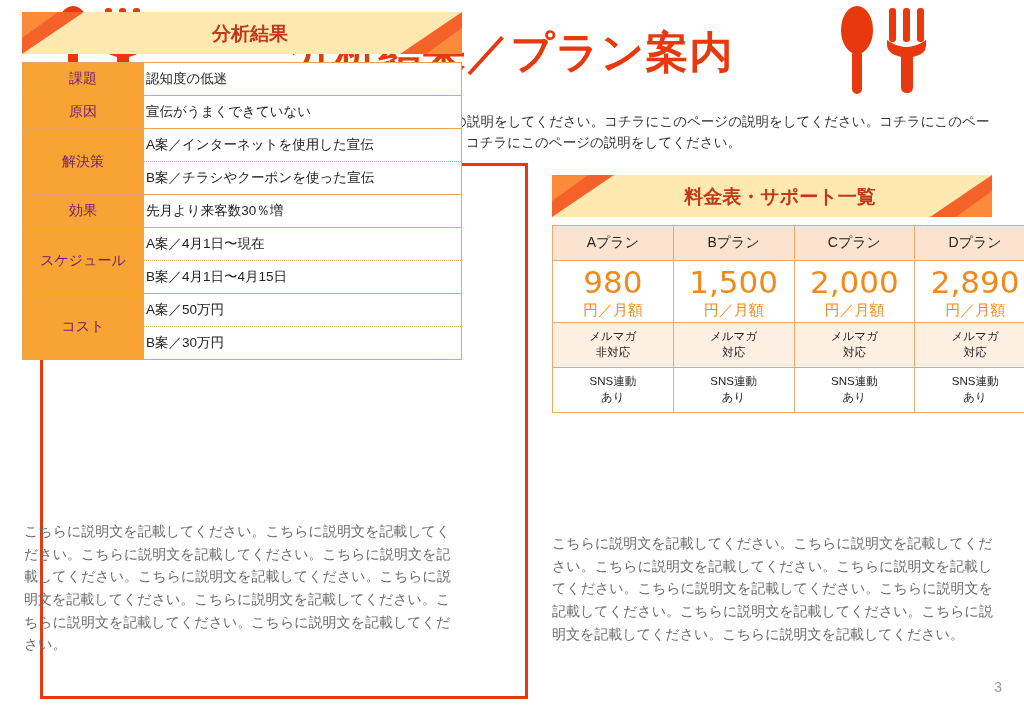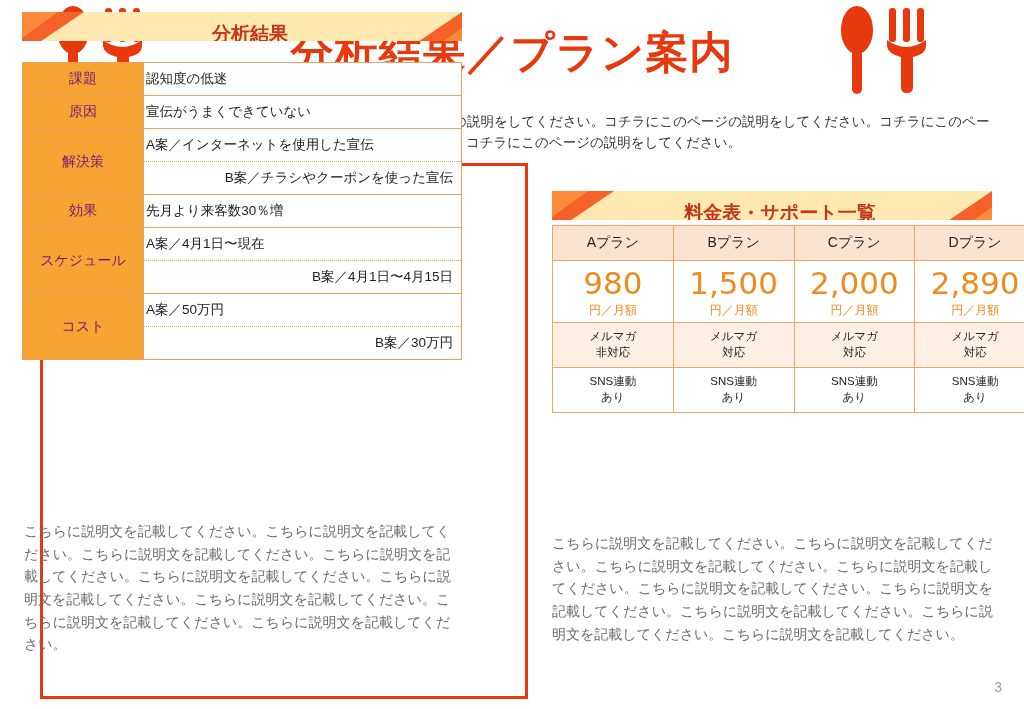--- a/index.html
+++ b/index.html
@@ -59,21 +59,21 @@
     top: 163px;
     width: 488px;
     height: 536px;
     border: 3px solid #e8380d;
     box-sizing: border-box;
   }
 
   
   .section-header {
     position: relative;
-    height: 29px;
+    height: 42px;
     background: linear-gradient(90deg, #ffe9b0 0%, #ffe9b0 100%);
     overflow: hidden;
     padding-left: 16px;
   }
   .section-header .corner-left,
   .section-header .corner-right {
     position: absolute;
     top: 0;
     width: 62px;
     height: 42px;
@@ -93,21 +93,21 @@
 
   #left-header-wrap {
     position: absolute;
     left: 22px;
     top: 12px;
     width: 440px;
   }
   #right-header-wrap {
     position: absolute;
     left: 552px;
-    top: 191px;
+    top: 175px;
     width: 440px;
   }
 
   
   .analysis-table {
     position: absolute;
     left: 22px;
     top: 62px;
     width: 440px;
     border-collapse: collapse;
@@ -130,21 +130,20 @@
   .analysis-table td.value {
     background: #ffffff;
     padding-left: 2px;
     color: #222;
   }
   .analysis-table tr.sub-first td.value {
     border-bottom: 1px dotted #e8a35c;
   }
   .analysis-table tr.sub-second td.value {
     border-top: none;
-    text-align: right;
   }
 
   
   .left-note {
     position: absolute;
     left: 24px;
     top: 520px;
     width: 440px;
     font-size: 14px;
     line-height: 1.62;
@@ -178,21 +177,21 @@
     height: 56px;
     padding-top: 4px;
   }
   .pricing-table td.price-cell .amount {
     font-size: 31px;
     color: #f08a1c;
     line-height: 1.05;
     font-family: "DejaVu Sans", "Liberation Sans", sans-serif;
   }
   .pricing-table td.price-cell .unit {
-    font-size: 12px;
+    font-size: 15px;
     color: #f08a1c;
     display: block;
     margin-top: 3px;
   }
   .pricing-table td.feature {
     height: 38px;
     font-size: 11.5px;
     line-height: 1.35;
     color: #222;
     padding: 3px 2px;

